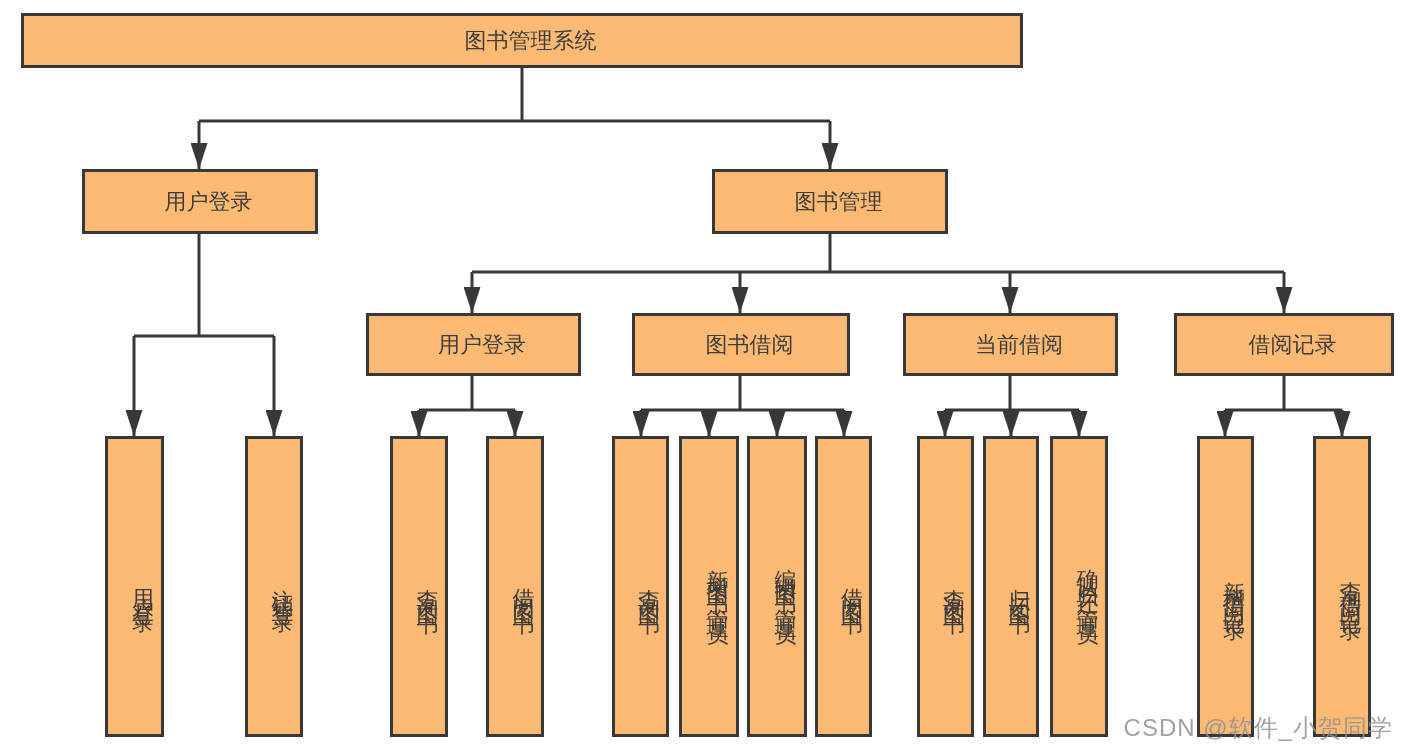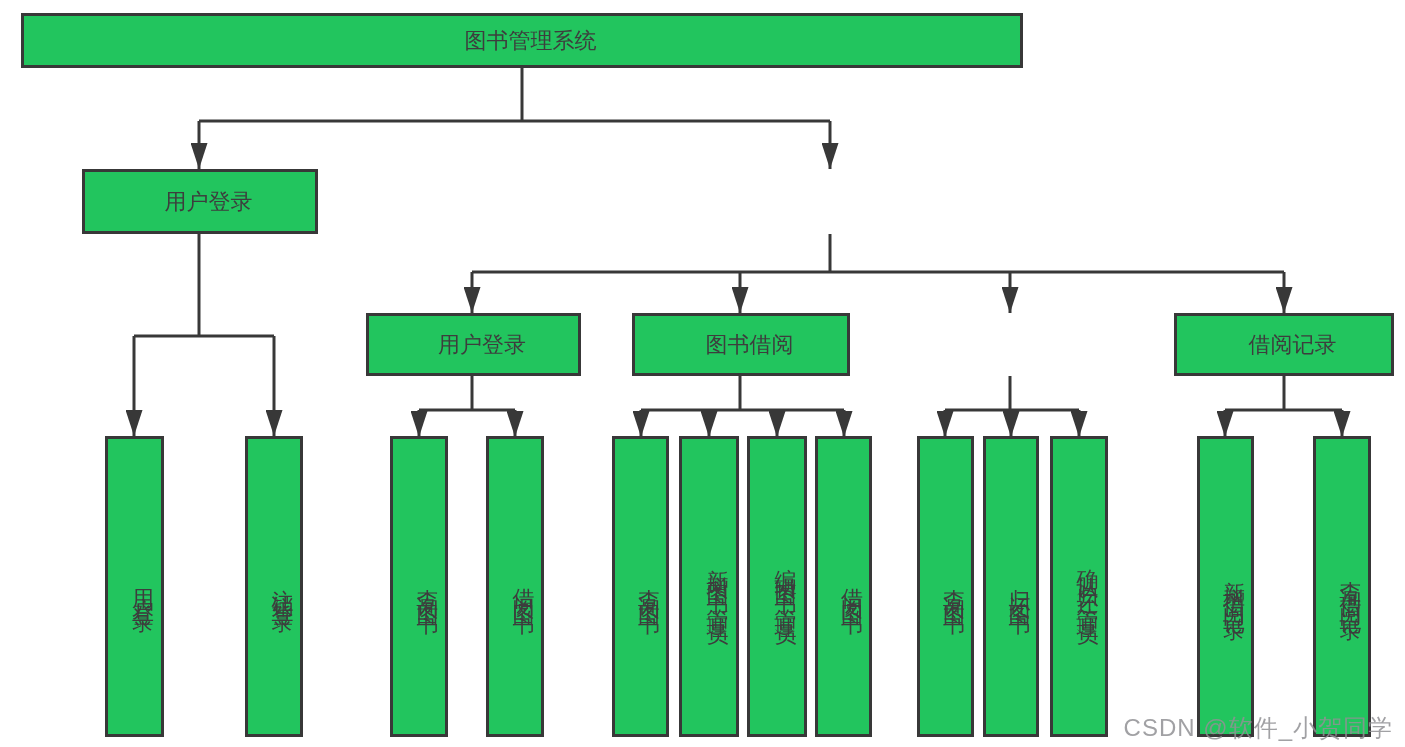--- a/index.html
+++ b/index.html
@@ -1,20 +1,20 @@
 <!DOCTYPE html>
 <html><head>
 <meta charset="utf-8">
 <style>
   html,body{margin:0;padding:0;background:#ffffff;}
   body{width:1405px;height:747px;overflow:hidden;
        font-family:"Liberation Sans","DejaVu Sans",sans-serif;}
   #canvas{position:relative;width:1405px;height:747px;background:#ffffff;}
   #wires{position:absolute;left:0;top:0;width:1405px;height:747px;pointer-events:none;}
-  .node{position:absolute;box-sizing:border-box;border:3px solid #383838;background:#22c55e;
+  .node{position:absolute;box-sizing:border-box;border:3px solid #383838;background:#fdba74;
         color:#3d3d3d;display:flex;align-items:center;justify-content:center;
         font-size:22px;line-height:1;white-space:nowrap;z-index:2;padding-left:17px;}
   .leaf{writing-mode:vertical-rl;text-orientation:mixed;letter-spacing:8px;}
   
   #b-root   {left:21px;  top:13px;  width:1002px;height:55px;}
   #b-login  {left:82px;  top:169px; width:236px; height:65px;}
   #b-mgmt   {left:712px; top:169px; width:236px; height:65px;}
   #b-new    {left:366px; top:313px; width:215px; height:63px;}
   #b-borrow {left:632px; top:313px; width:218px; height:63px;}
   #b-current{left:903px; top:313px; width:215px; height:63px;}
@@ -86,23 +86,25 @@
       <path d="M1284,376 V410"></path>
       <path d="M1225,410 H1342"></path>
       <path d="M1225,410 V437" marker-end="url(#arw)"></path>
       <path d="M1342,410 V437" marker-end="url(#arw)"></path>
     </g>
   </svg>
 
   <div class="node" id="b-root">图书管理系统</div>
 
   <div class="node" id="b-login">用户登录</div>
+  <div class="node" id="b-mgmt">图书管理</div>
 
   <div class="node" id="b-new">用户登录</div>
   <div class="node" id="b-borrow">图书借阅</div>
+  <div class="node" id="b-current">当前借阅</div>
   <div class="node" id="b-record">借阅记录</div>
 
   <div class="node leaf" id="l-g1a">用户登录</div>
   <div class="node leaf" id="l-g1b">注销登录</div>
 
   <div class="node leaf" id="l-g2a">查询图书</div>
   <div class="node leaf" id="l-g2b">借阅图书</div>
 
   <div class="node leaf" id="l-g3a">查询图书</div>
   <div class="node leaf" id="l-g3b">新增图书（管理员）</div>

